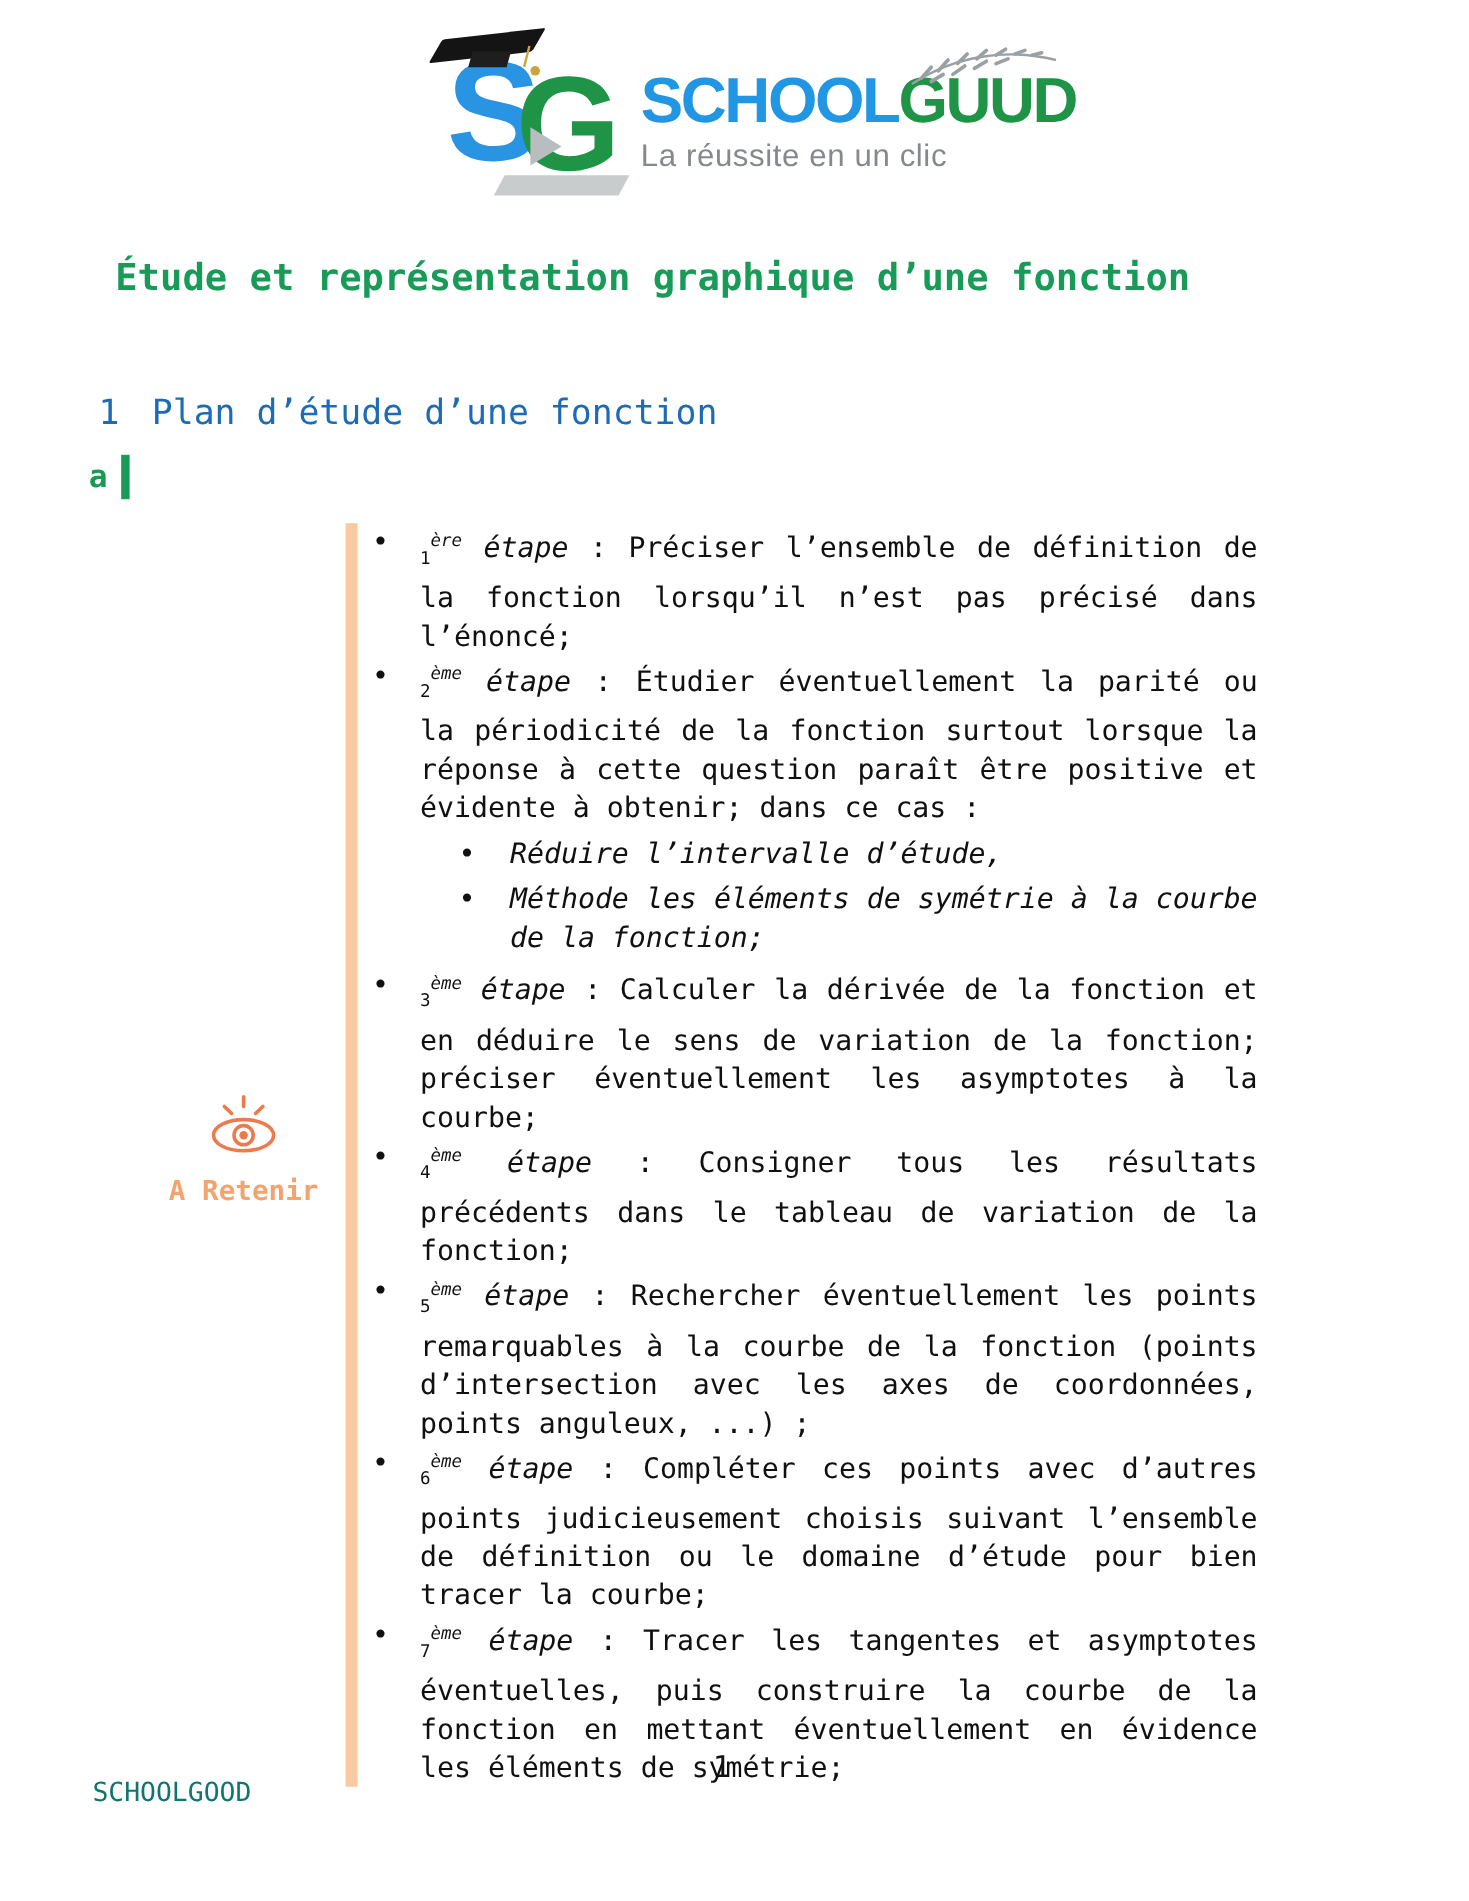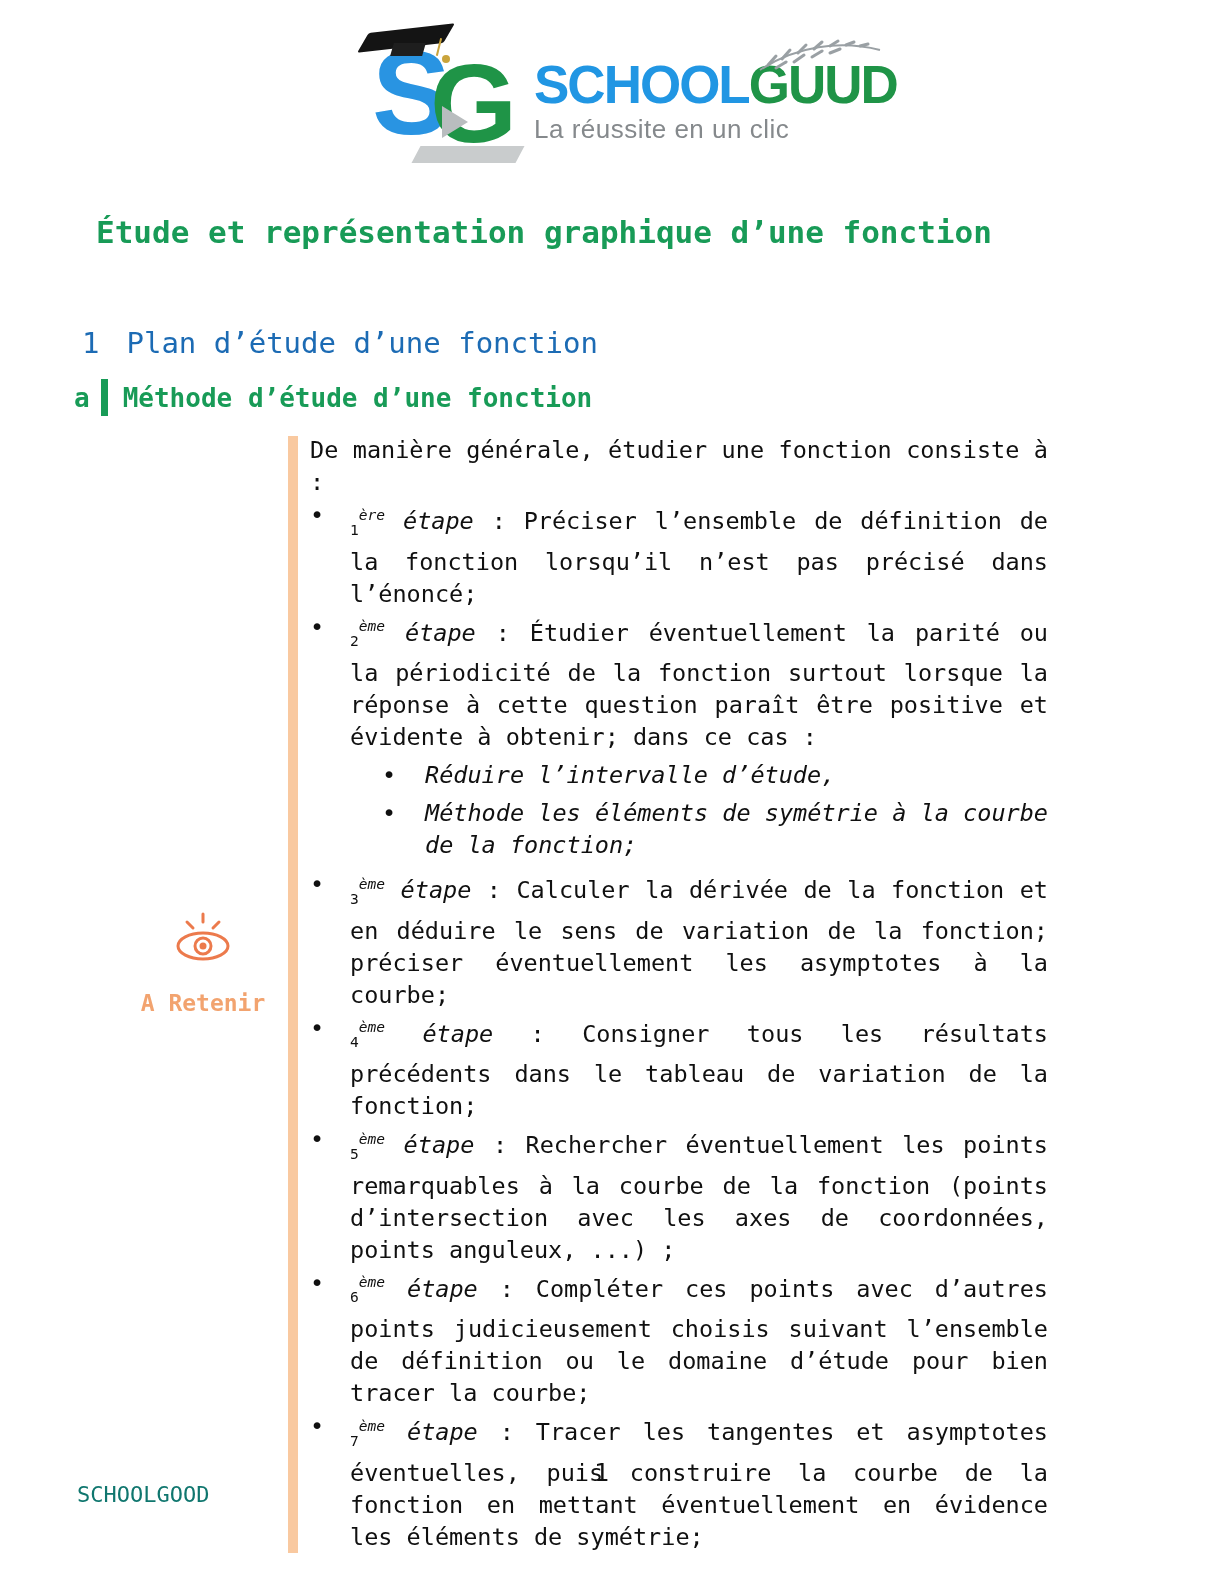--- a/index.html
+++ b/index.html
@@ -52,21 +52,21 @@
   .ord sub{font-size:0.62em;}
   .ord sup{font-size:0.62em;font-style:italic;}
   .word{font-style:italic;}
   .substep{display:flex;margin:6px 0;}
   .substep > .marker{flex:0 0 75px;padding-left:32px;box-sizing:border-box;}
   .substep-text{flex:1;text-align:justify;font-style:italic;}
 
   
   .note{position:absolute;left:126px;top:906px;width:154px;text-align:center;}
   .note svg{display:block;margin:0 auto;}
-  .note-label{margin-top:22px;color:var(--c-note,#f2a36f);font-weight:bold;font-size:23px;white-space:nowrap;}
+  .note-label{margin-top:12px;color:var(--c-note,#f2a36f);font-weight:bold;font-size:23px;white-space:nowrap;}
 
   
   .footer-brand{position:absolute;left:77px;top:1482px;font-size:22px;color:#0f766e;}
   .page-num{position:absolute;left:594px;top:1458px;font-size:25px;color:#111;}
 </style>
 </head>
 <body>
 
 <div class="page">
 
@@ -109,40 +109,38 @@
 
   <div class="doc-title">Étude et représentation graphique d’une fonction</div>
 
   <div class="h1">
     <span class="num">1</span><span>Plan d’étude d’une fonction</span>
   </div>
 
   <div class="h2">
     <span class="letter">a</span>
     <span class="vbar"></span>
-    <span>Méthode d’étude d’une fonction</span>
   </div>
 
   <div class="note">
     <svg width="72" height="62" viewBox="0 0 72 62">
       <g stroke="#ec7a4c" stroke-width="3" fill="none" stroke-linecap="round">
         <line x1="20" y1="16" x2="26" y2="22"></line>
         <line x1="36" y1="8" x2="36" y2="16"></line>
         <line x1="52" y1="16" x2="46" y2="22"></line>
         <ellipse cx="36" cy="40" rx="25" ry="13"></ellipse>
         <circle cx="36" cy="40" r="8"></circle>
       </g>
       <circle cx="36" cy="40" r="3.5" fill="#ec7a4c"></circle>
     </svg>
     <div class="note-label">A Retenir</div>
   </div>
 
   <div class="content" style="position:absolute;">
     <div class="content-bar"></div>
-    <div class="intro">De manière générale, étudier une fonction consiste à :</div>
     <div id="steps-list">
         <div class="step">
           <span class="marker">•</span>
           <div class="step-body"><span class="ord"><sub>1</sub><sup>ère</sup></span><em class="word"> étape</em> : Préciser l’ensemble de définition de la fonction lorsqu’il n’est pas précisé dans l’énoncé;</div>
         </div>
         <div class="step">
           <span class="marker">•</span>
           <div class="step-body"><span class="ord"><sub>2</sub><sup>ème</sup></span><em class="word"> étape</em> : Étudier éventuellement la parité ou la périodicité de la fonction surtout lorsque la réponse à cette question paraît être positive et évidente à obtenir; dans ce cas :<div class="substep">
               <span class="marker">•</span>
               <div class="substep-text">Réduire l’intervalle d’étude,</div>

